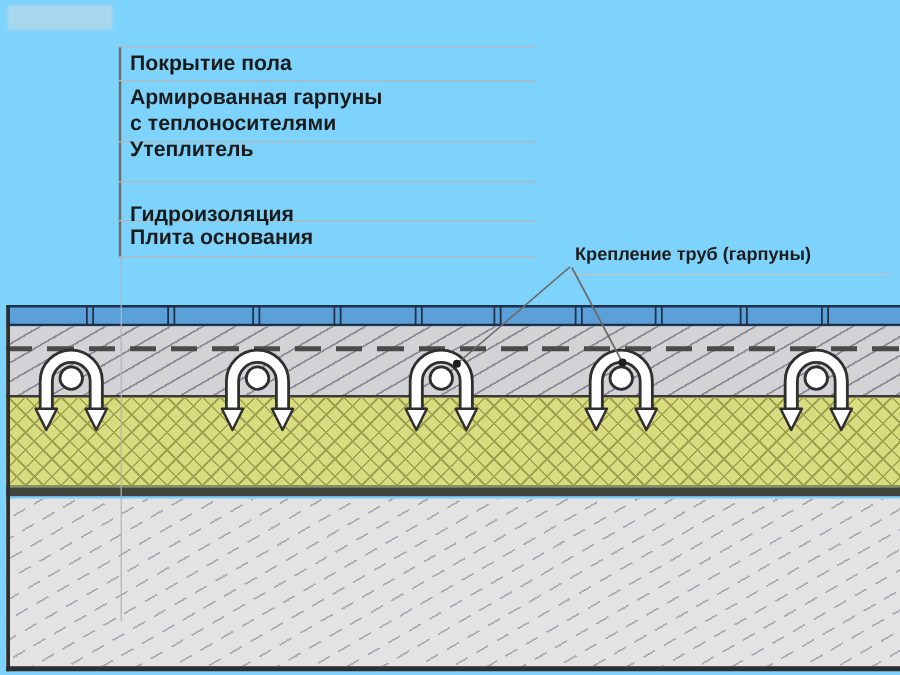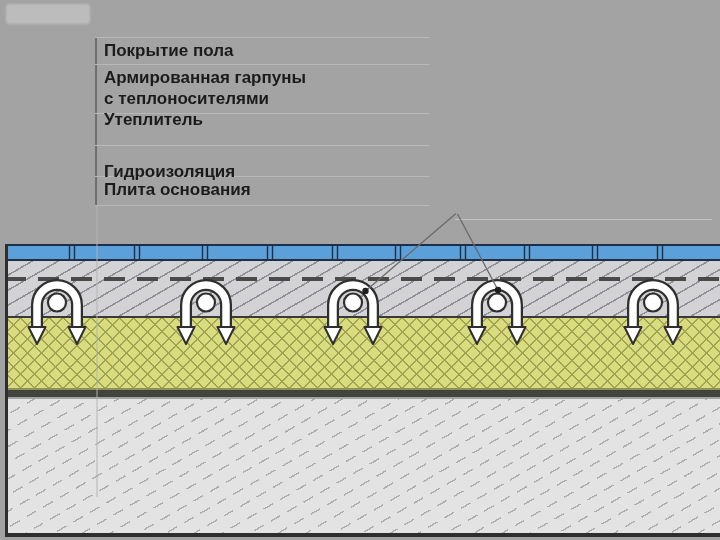--- a/index.html
+++ b/index.html
@@ -1,17 +1,17 @@
 <!DOCTYPE html>
 <html style="--c-blue: #5ba0d8; --c-blue-border: #1e3048; --c-screed: #d3d3d5; --c-screed-line: #8f8f98; --c-dash: #4a4a4a; --c-boundary: #3a3a3a; --c-insul: #d9dc7e; --c-insul-line: #9fa352; --c-wp: #40443d; --c-wp-edge: #8f9257; --c-slab: #e3e3e3; --c-slab-line: #adadb2; --c-border: #2e2e2e; --c-text: #1b1b1b; --c-legend-line: #b8b8b8; --c-legend-vline: #6e6e6e; --c-clip-outline: #2f2f2f; --c-leader: #6a6a6a;"><head>
 <meta charset="utf-8">
 <style>
   html,body{margin:0;padding:0;background:#fff;}
   #stage{
-    position:relative;width:720px;height:540px;overflow:hidden;background:#a3a3a3;
+    position:relative;width:720px;height:540px;overflow:hidden;background:#7dd3fc;
     font-family:"Liberation Sans","DejaVu Sans",sans-serif;
   }
   
   .legend-sep{position:absolute;left:95px;width:334px;height:1px;background:var(--c-legend-line);}
   .legend-vline{position:absolute;left:95px;top:37px;width:2px;height:169px;background:var(--c-legend-vline);}
   .legend-label{
     position:absolute;left:104px;color:var(--c-text);
     font-size:17px;font-weight:bold;line-height:21px;white-space:pre-line;
   }
   
@@ -72,20 +72,21 @@
     <div class="legend-sep" style="top:205px"></div>
 
     <div class="legend-label" style="top:40px">Покрытие пола</div>
     <div class="legend-label" style="top:67px">Армированная гарпуны
 с теплоносителями</div>
     <div class="legend-label" style="top:109px">Утеплитель</div>
     <div class="legend-label" style="top:161px">Гидроизоляция</div>
     <div class="legend-label" style="top:179px">Плита основания</div>
   </div>
 
+  <div class="anno-label">Крепление труб (гарпуны)</div>
   <div class="anno-underline"></div>
 
   <div class="layer layer-floor"></div>
   <div class="layer layer-screed"></div>
   <div class="screed-dashed"></div>
   <div class="screed-insul-boundary"></div>
   <div class="layer layer-insulation"></div>
   <div class="layer wp-olive"></div>
   <div class="layer layer-waterproof"></div>
   <div class="layer layer-slab"></div>

